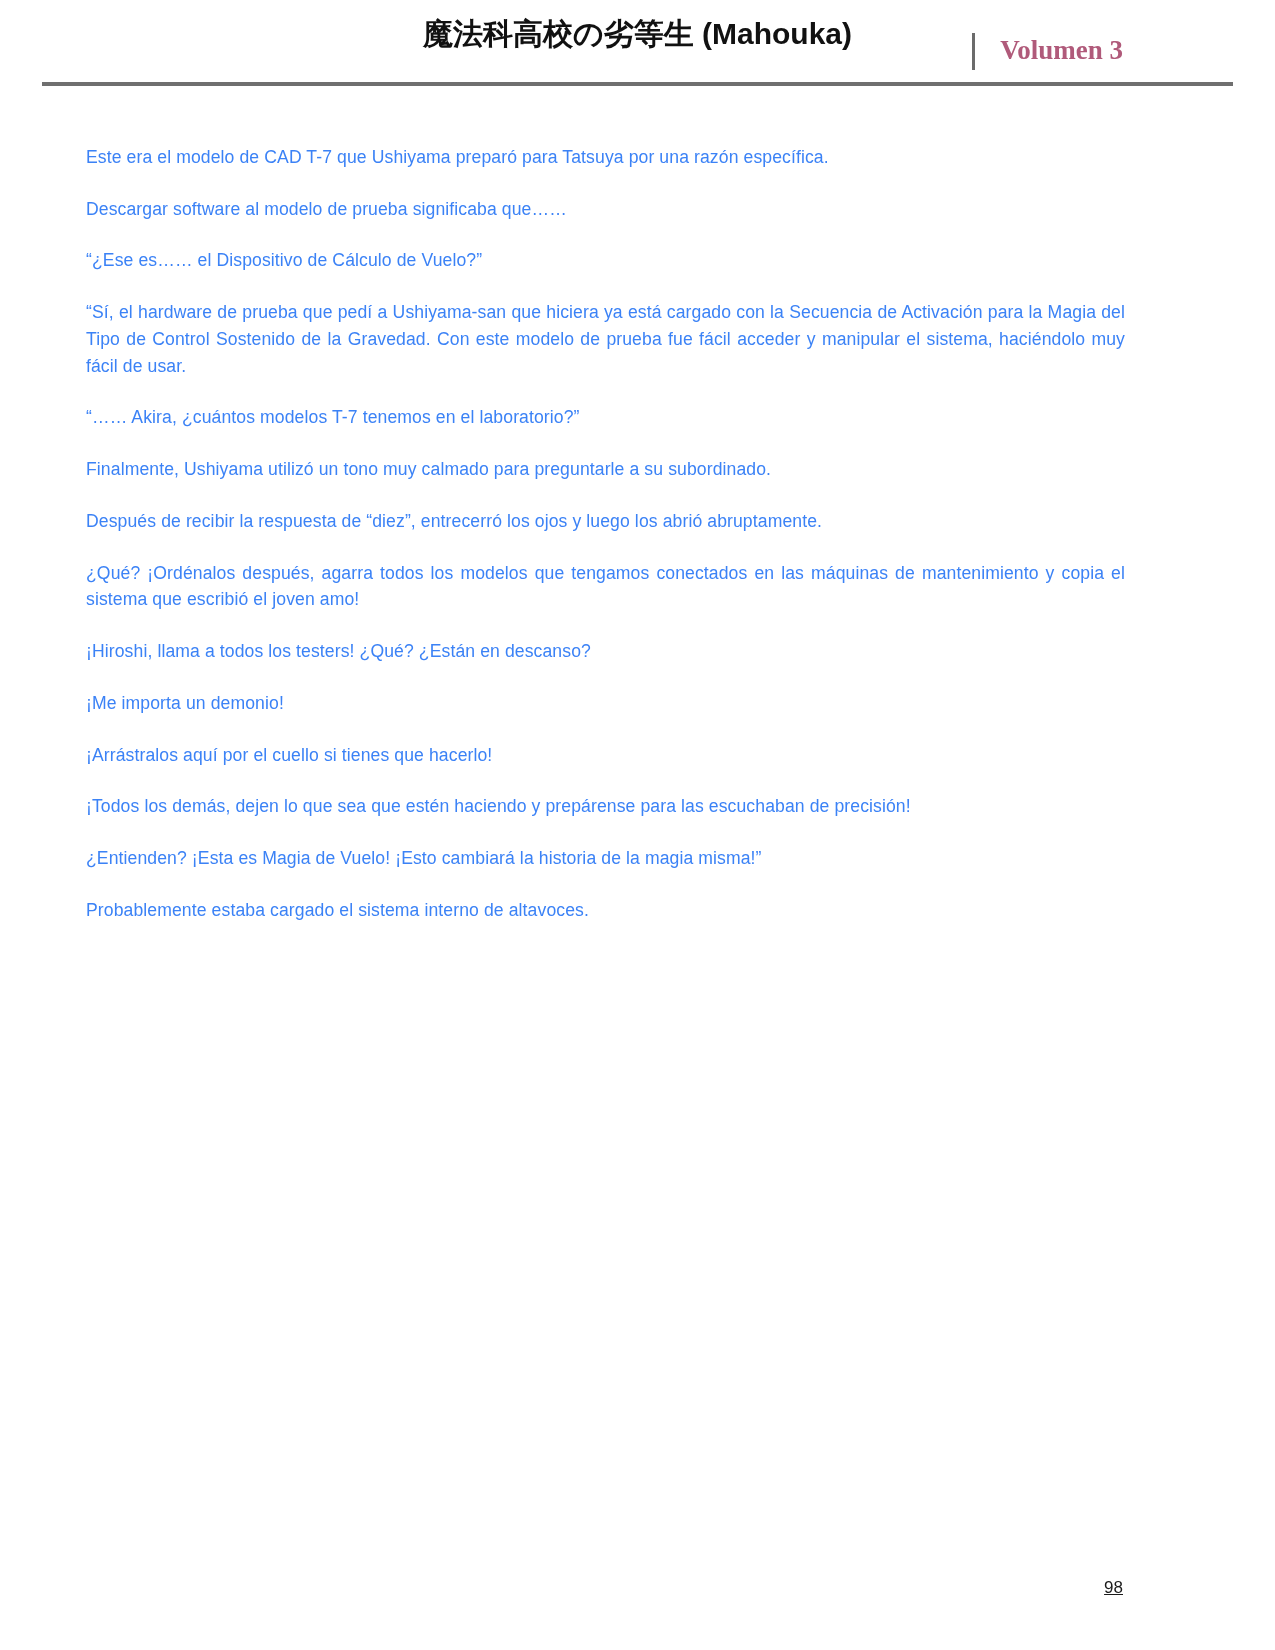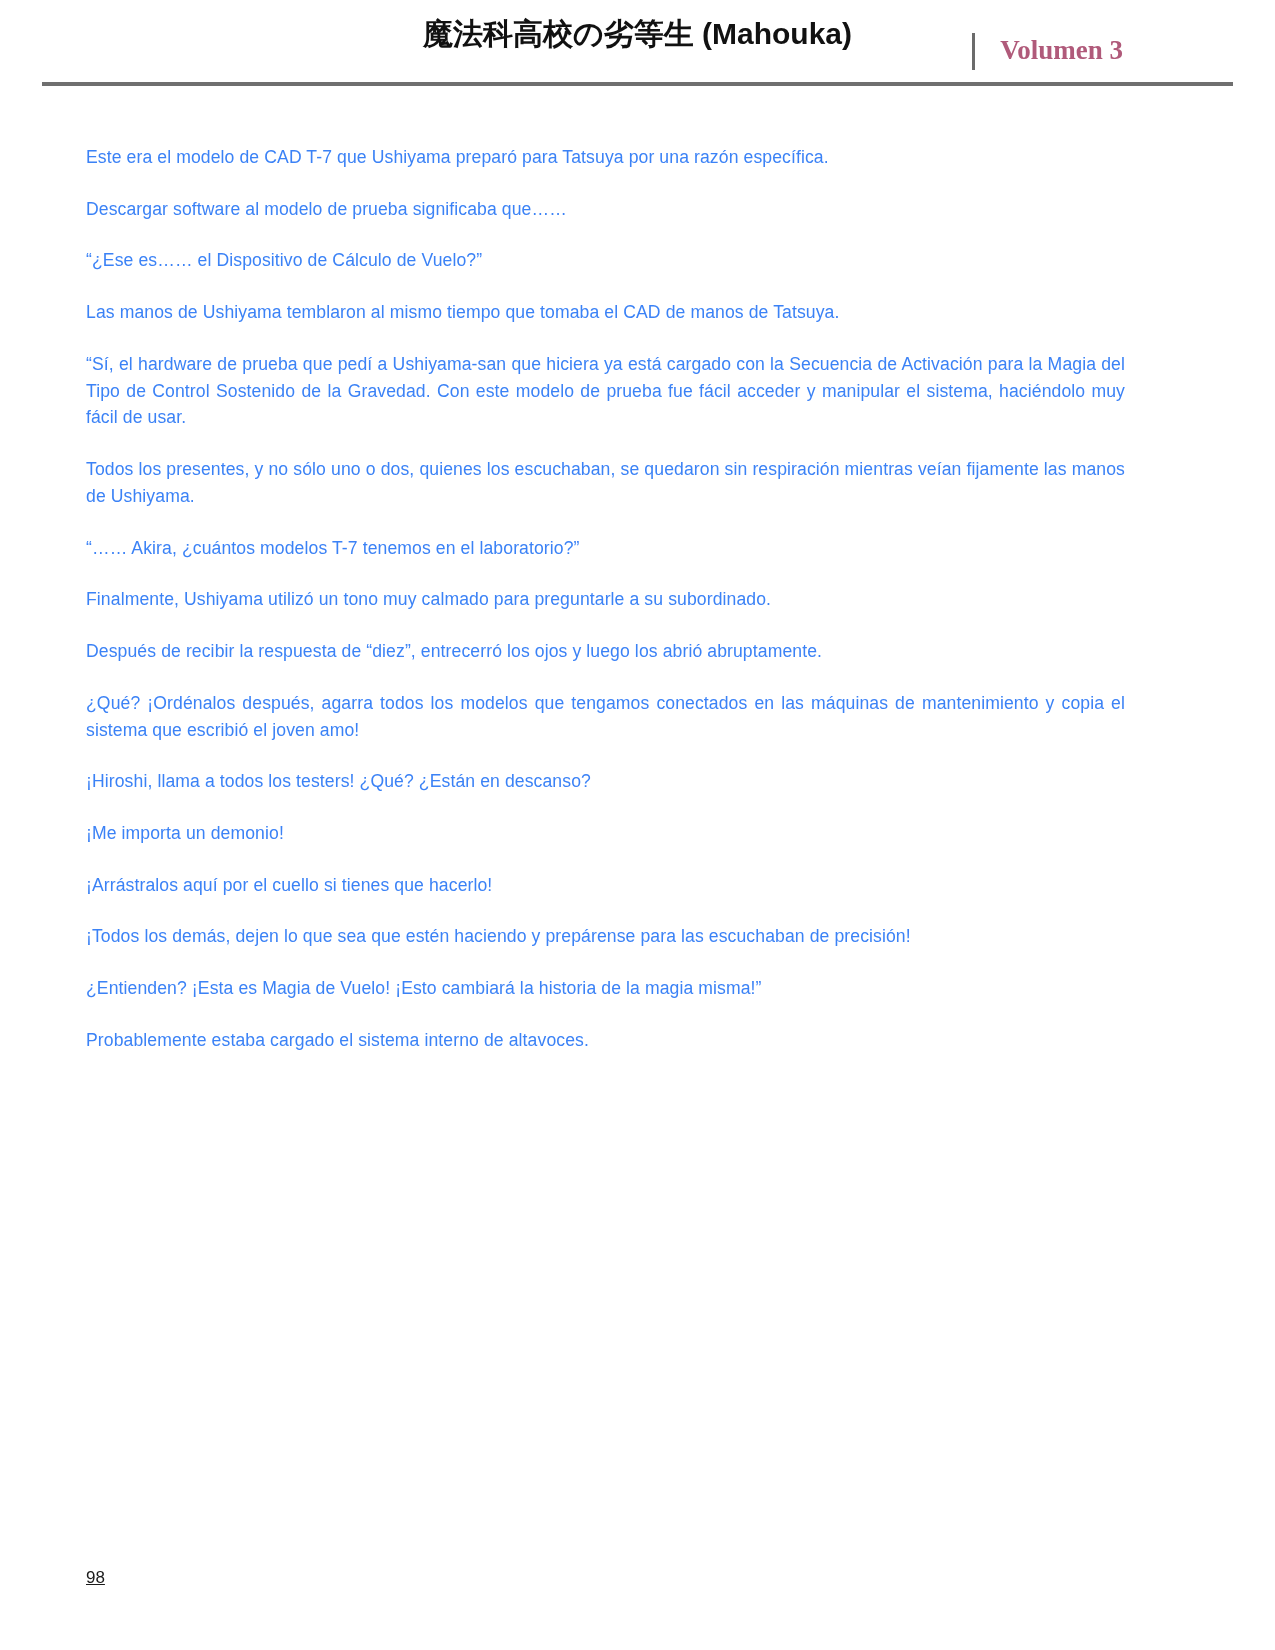--- a/index.html
+++ b/index.html
@@ -94,23 +94,23 @@
     letter-spacing: 0.1px;
   }
   .content p.last {
     margin-bottom: 0;
   }
   
   .footer {
     position: absolute;
     left: 0;
     right: 0;
-    bottom: 62px;
+    bottom: 52px;
     padding: 0 152px 0 86px;
-    text-align: left;
+    text-align: right;
     text-decoration: underline;
   }
   .page-number {
     font-size: 17px;
     color: #1b1b1b;
   }
 </style>
 </head>
 <body>
 
@@ -123,23 +123,21 @@
       </div>
       <div class="header-vol">Volumen 3</div>
     </div>
     <div class="header-rule"></div>
   </div>
 
   <div class="content">
     <p>Este era el modelo de CAD T-7 que Ushiyama preparó para Tatsuya por una razón específica.</p>
     <p>Descargar software al modelo de prueba significaba que……</p>
     <p>“¿Ese es…… el Dispositivo de Cálculo de Vuelo?”</p>
-    <p>Las manos de Ushiyama temblaron al mismo tiempo que tomaba el CAD de manos de Tatsuya.</p>
     <p>“Sí, el hardware de prueba que pedí a Ushiyama-san que hiciera ya está cargado con la Secuencia de Activación para la Magia del Tipo de Control Sostenido de la Gravedad. Con este modelo de prueba fue fácil acceder y manipular el sistema, haciéndolo muy fácil de usar.</p>
-    <p>Todos los presentes, y no sólo uno o dos, quienes los escuchaban, se quedaron sin respiración mientras veían fijamente las manos de Ushiyama.</p>
     <p>“…… Akira, ¿cuántos modelos T-7 tenemos en el laboratorio?”</p>
     <p>Finalmente, Ushiyama utilizó un tono muy calmado para preguntarle a su subordinado.</p>
     <p>Después de recibir la respuesta de “diez”, entrecerró los ojos y luego los abrió abruptamente.</p>
     <p>¿Qué? ¡Ordénalos después, agarra todos los modelos que tengamos conectados en las máquinas de mantenimiento y copia el sistema que escribió el joven amo!</p>
     <p>¡Hiroshi, llama a todos los testers! ¿Qué? ¿Están en descanso?</p>
     <p>¡Me importa un demonio!</p>
     <p>¡Arrástralos aquí por el cuello si tienes que hacerlo!</p>
     <p>¡Todos los demás, dejen lo que sea que estén haciendo y prepárense para las escuchaban de precisión!</p>
     <p>¿Entienden? ¡Esta es Magia de Vuelo! ¡Esto cambiará la historia de la magia misma!”</p>
     <p>Probablemente estaba cargado el sistema interno de altavoces.</p>

